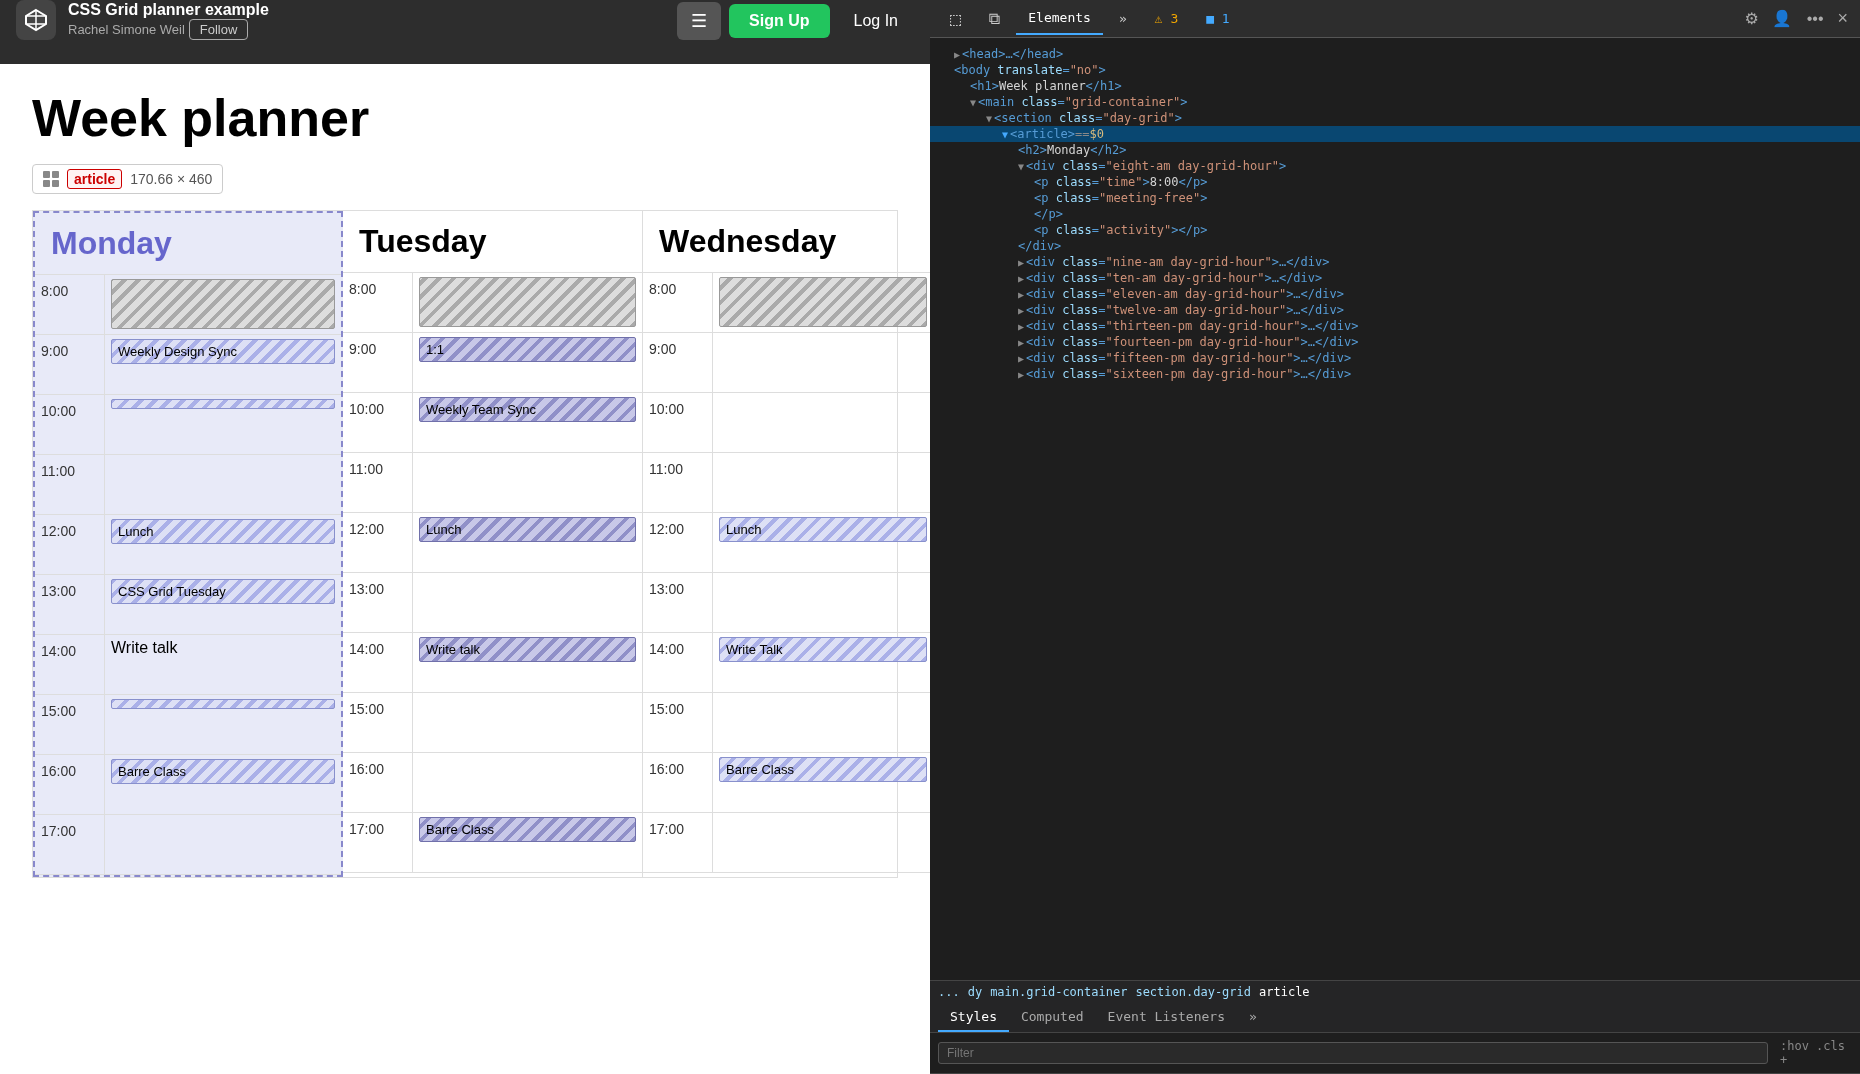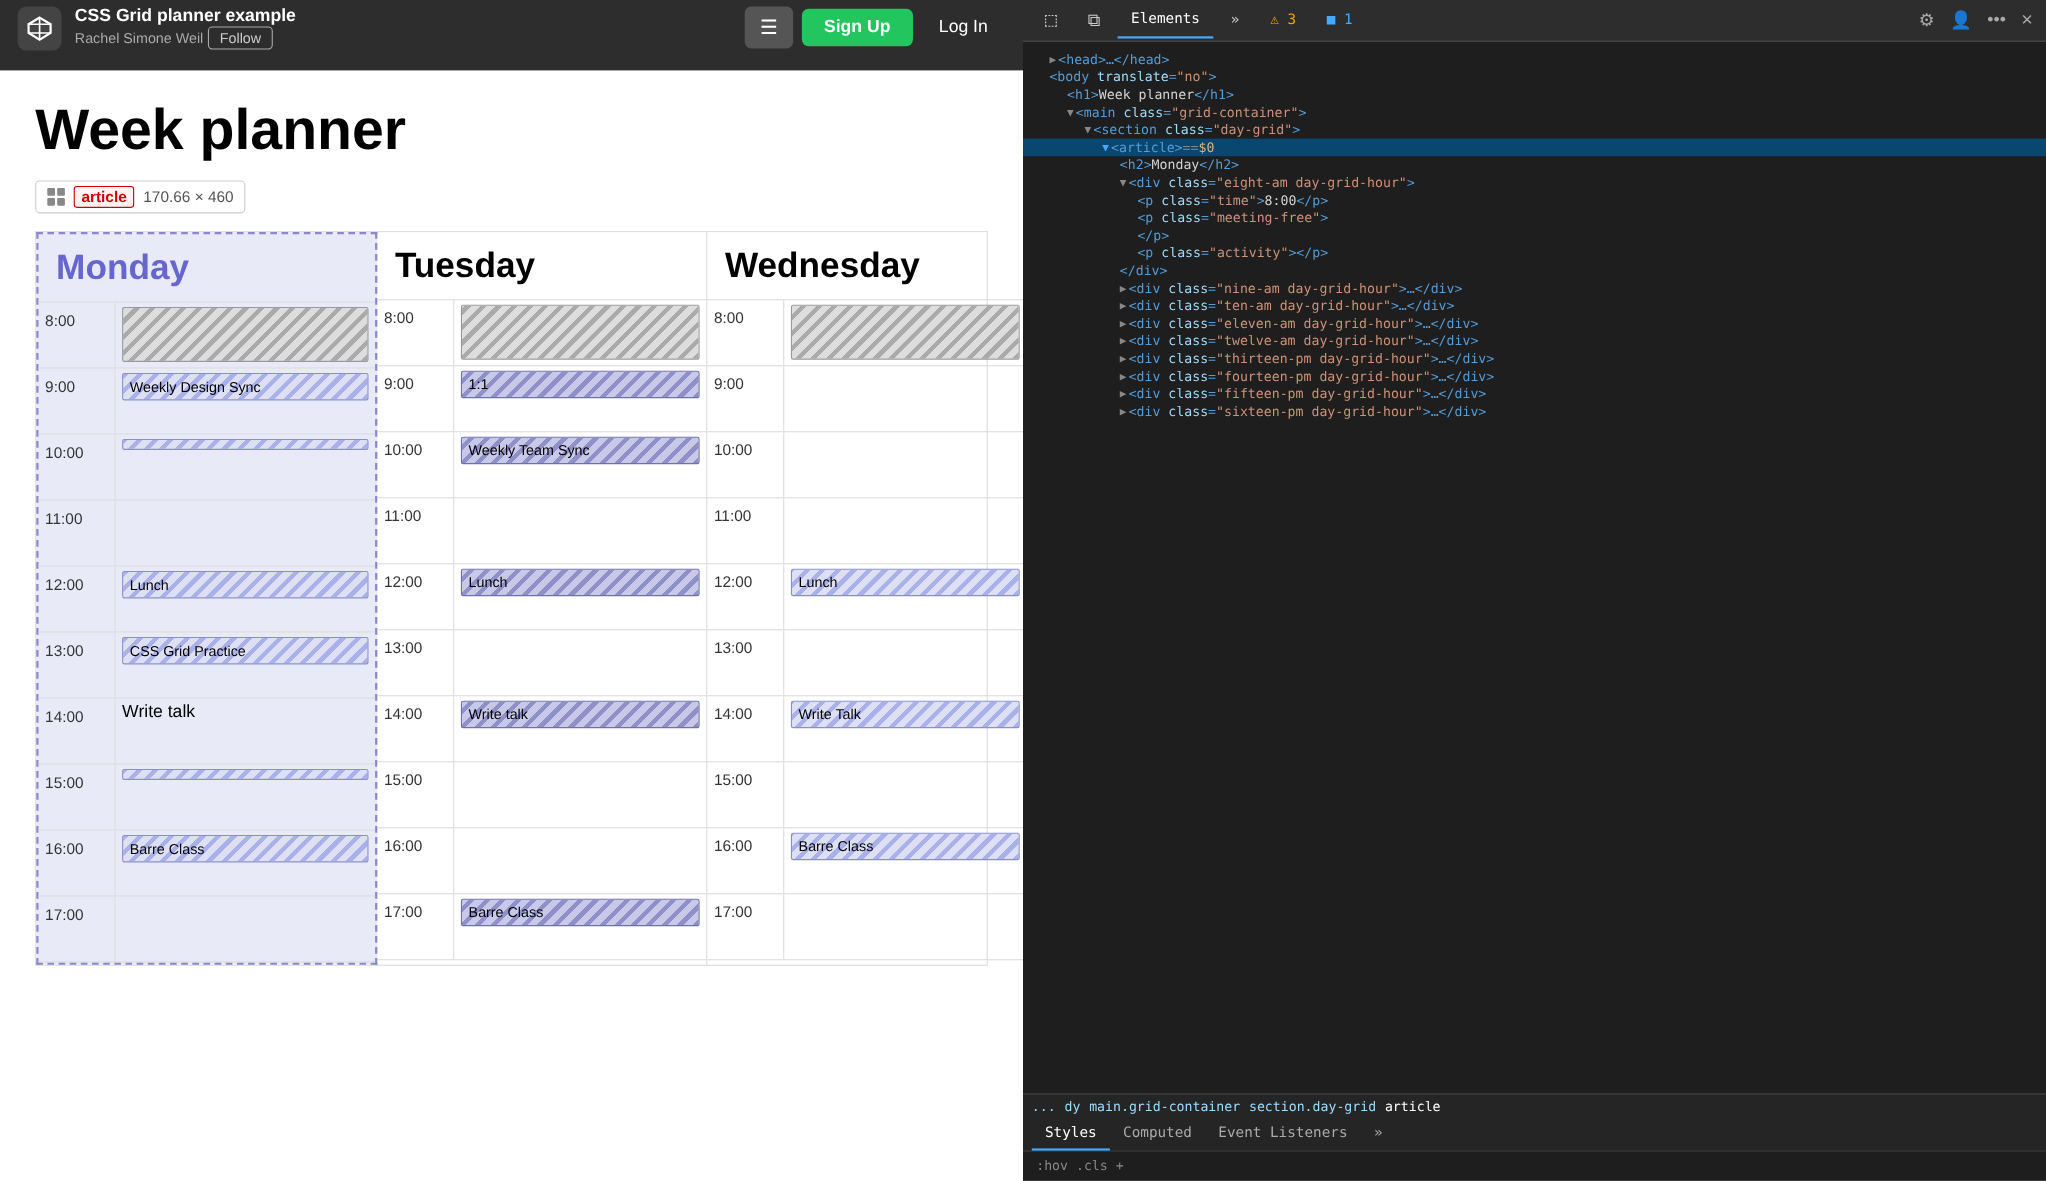--- a/index.html
+++ b/index.html
@@ -12,22 +12,22 @@
       background: #fff;
       display: flex;
       flex-direction: column;
       overflow: hidden;
     }
 
     
     #top-bar {
       background: #2d2d2d;
       display: flex;
-      align-items: flex-start;
-      padding: 6px 16px;
+      align-items: flex-end;
+      padding: 24px 16px;
       gap: 12px;
       height: 64px;
     }
 
     #logo-icon {
       width: 40px;
       height: 40px;
       border-radius: 8px;
       background: #444;
       display: flex; align-items: center; justify-content: center;
@@ -413,21 +413,21 @@
         <div class="time-row">
           <div class="time-label">12:00</div>
           <div class="time-content">
             <div class="hatch-blue">Lunch</div>
           </div>
         </div>
 
         <div class="time-row">
           <div class="time-label">13:00</div>
           <div class="time-content">
-            <div class="hatch-blue">CSS Grid Practice</div>
+            <div class="hatch-blue">CSS Grid Tuesday</div>
           </div>
         </div>
 
         <div class="time-row">
           <div class="time-label">14:00</div>
           <div class="time-content">
             <div>Write talk</div>
           </div>
         </div>
 
@@ -717,17 +717,18 @@
 
   <div id="styles-tabs">
     <div class="st-tab active">Styles</div>
     <div class="st-tab">Computed</div>
     <div class="st-tab">Event Listeners</div>
     <div class="st-tab">»</div>
   </div>
 
   <div id="styles-filter">
     <div style="display:flex; align-items:center; gap:8px;">
+      <input id="filter-input" type="text" placeholder="Filter" style="">
       <span class="styles-suffix">:hov  .cls  +</span>
     </div>
   </div>
 
 </div>
 
 </body></html>

